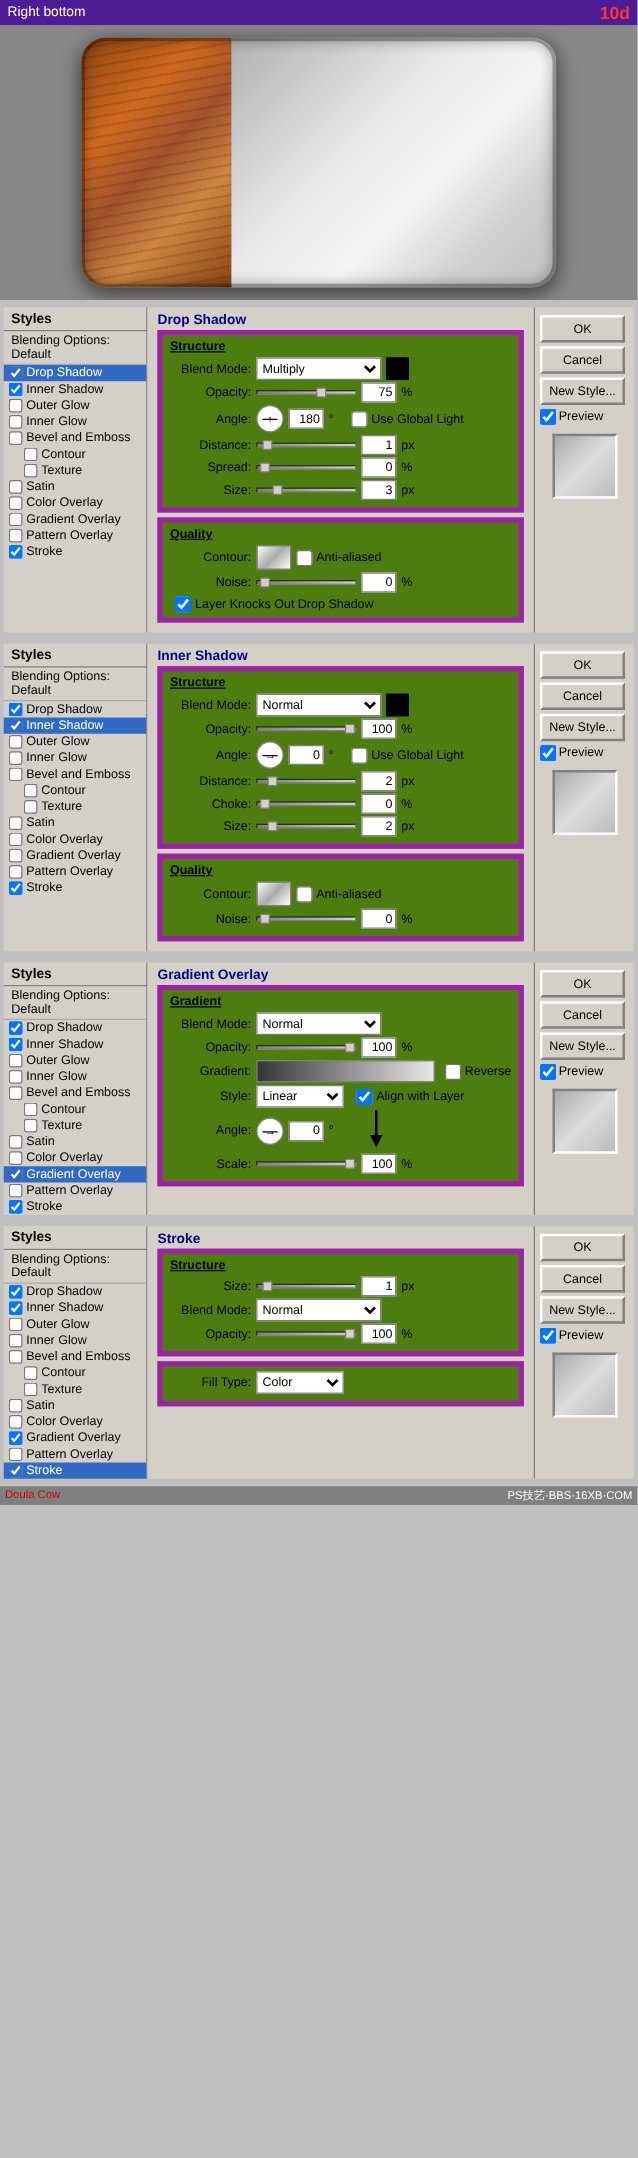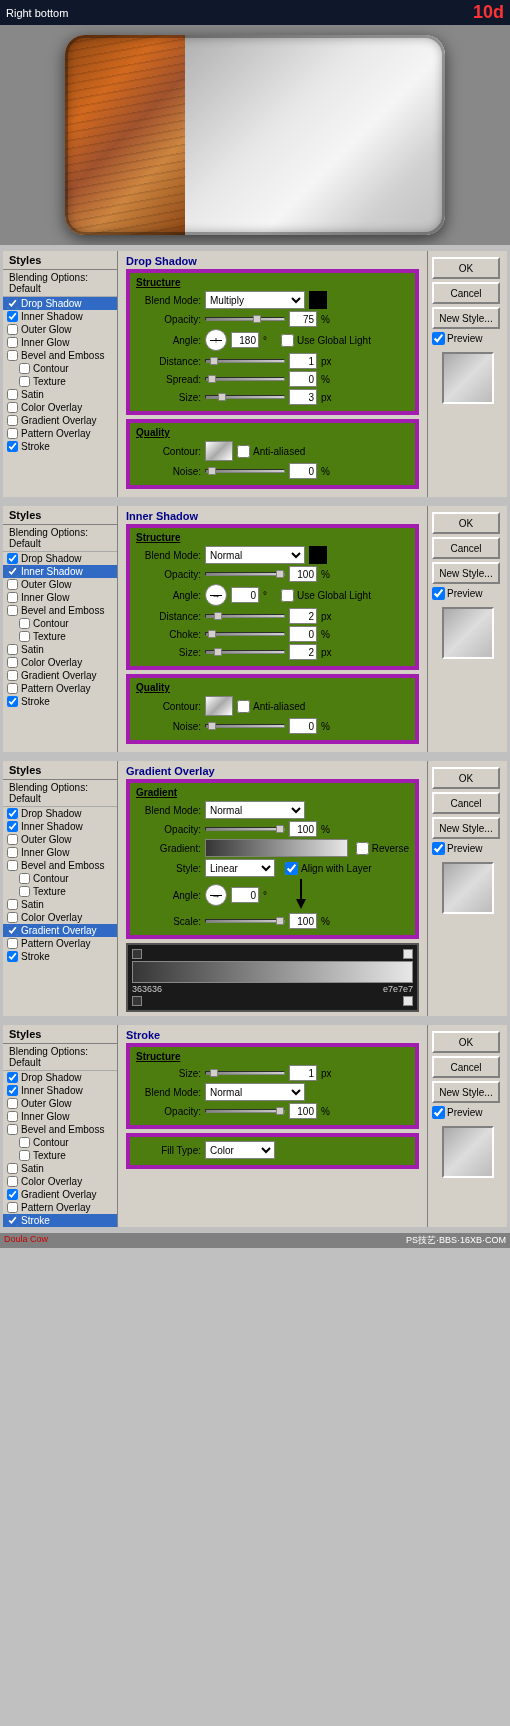--- a/index.html
+++ b/index.html
@@ -6,29 +6,29 @@
     body {
       width: 510px;
       background: #c0c0c0;
       font-family: Arial, sans-serif;
       font-size: 11px;
       color: #000;
     }
 
     
     .header {
-      background: #0f172a;
+      background: #4c1d95;
       color: #fff;
       padding: 2px 6px;
       display: flex;
       justify-content: space-between;
       align-items: center;
       font-size: 11px;
     }
-    .header .red-text { color: #ff3333; font-weight: bold; font-size: 18px; }
+    .header .red-text { color: #ff3333; font-weight: bold; font-size: 14px; }
 
     
     .preview-area {
       background: #888;
       height: 220px;
       display: flex;
       align-items: center;
       justify-content: center;
       overflow: hidden;
       position: relative;
@@ -416,20 +416,24 @@
           </div>
         </div>
         <div class="field-row">
           <span class="field-label">Noise:</span>
           <div class="slider-track">
               <div class="slider-thumb" style="left:2%;"></div>
             </div>
           <input class="number-input" type="text" value="0" style="">
           <span class="unit-label">%</span>
         </div>
+        <div class="checkbox-row" style="margin-top:3px; padding-left:4px;">
+          <input type="checkbox" checked="" style="">
+          <span>Layer Knocks Out Drop Shadow</span>
+        </div>
       </div>
     </div>
 
     <div class="buttons-panel">
       <button class="action-btn ok-btn">OK</button>
       <button class="action-btn">Cancel</button>
       <button class="action-btn">New Style...</button>
       <div class="preview-checkbox-row">
         <input type="checkbox" checked="" style="">
         <span>Preview</span>
@@ -695,35 +699,20 @@
         <div class="field-row">
           <span class="field-label">Scale:</span>
           <div class="slider-track">
               <div class="slider-thumb" style="left:90%;"></div>
             </div>
           <input class="number-input" type="text" value="100" style="">
           <span class="unit-label">%</span>
         </div>
       </div>
 
-      <div style="background:#1a1a1a; border:2px solid #555; padding:4px; margin-top:4px; position:relative;">
-        <div style="display:flex; justify-content:space-between; align-items:center; margin-bottom:2px;">
-          <div style="width:10px;height:10px;background:#363636;border:1px solid #888;"></div>
-          <div style="width:10px;height:10px;background:#e7e7e7;border:1px solid #888;"></div>
-        </div>
-        <div style="height:22px;background:linear-gradient(to right,#363636,#e7e7e7);border:1px solid #888;"></div>
-        <div style="display:flex; justify-content:space-between; color:#ccc; font-size:9px; margin-top:1px;">
-          <span>363636</span>
-          <span>e7e7e7</span>
-        </div>
-        <div style="display:flex; justify-content:space-between; margin-top:2px;">
-          <div style="width:10px;height:10px;background:#363636;border:1px solid #888;"></div>
-          <div style="width:10px;height:10px;background:#e7e7e7;border:1px solid #888;"></div>
-        </div>
-      </div>
     </div>
 
     <div class="buttons-panel">
       <button class="action-btn ok-btn">OK</button>
       <button class="action-btn">Cancel</button>
       <button class="action-btn">New Style...</button>
       <div class="preview-checkbox-row">
         <input type="checkbox" checked="" style="">
         <span>Preview</span>
       </div>

